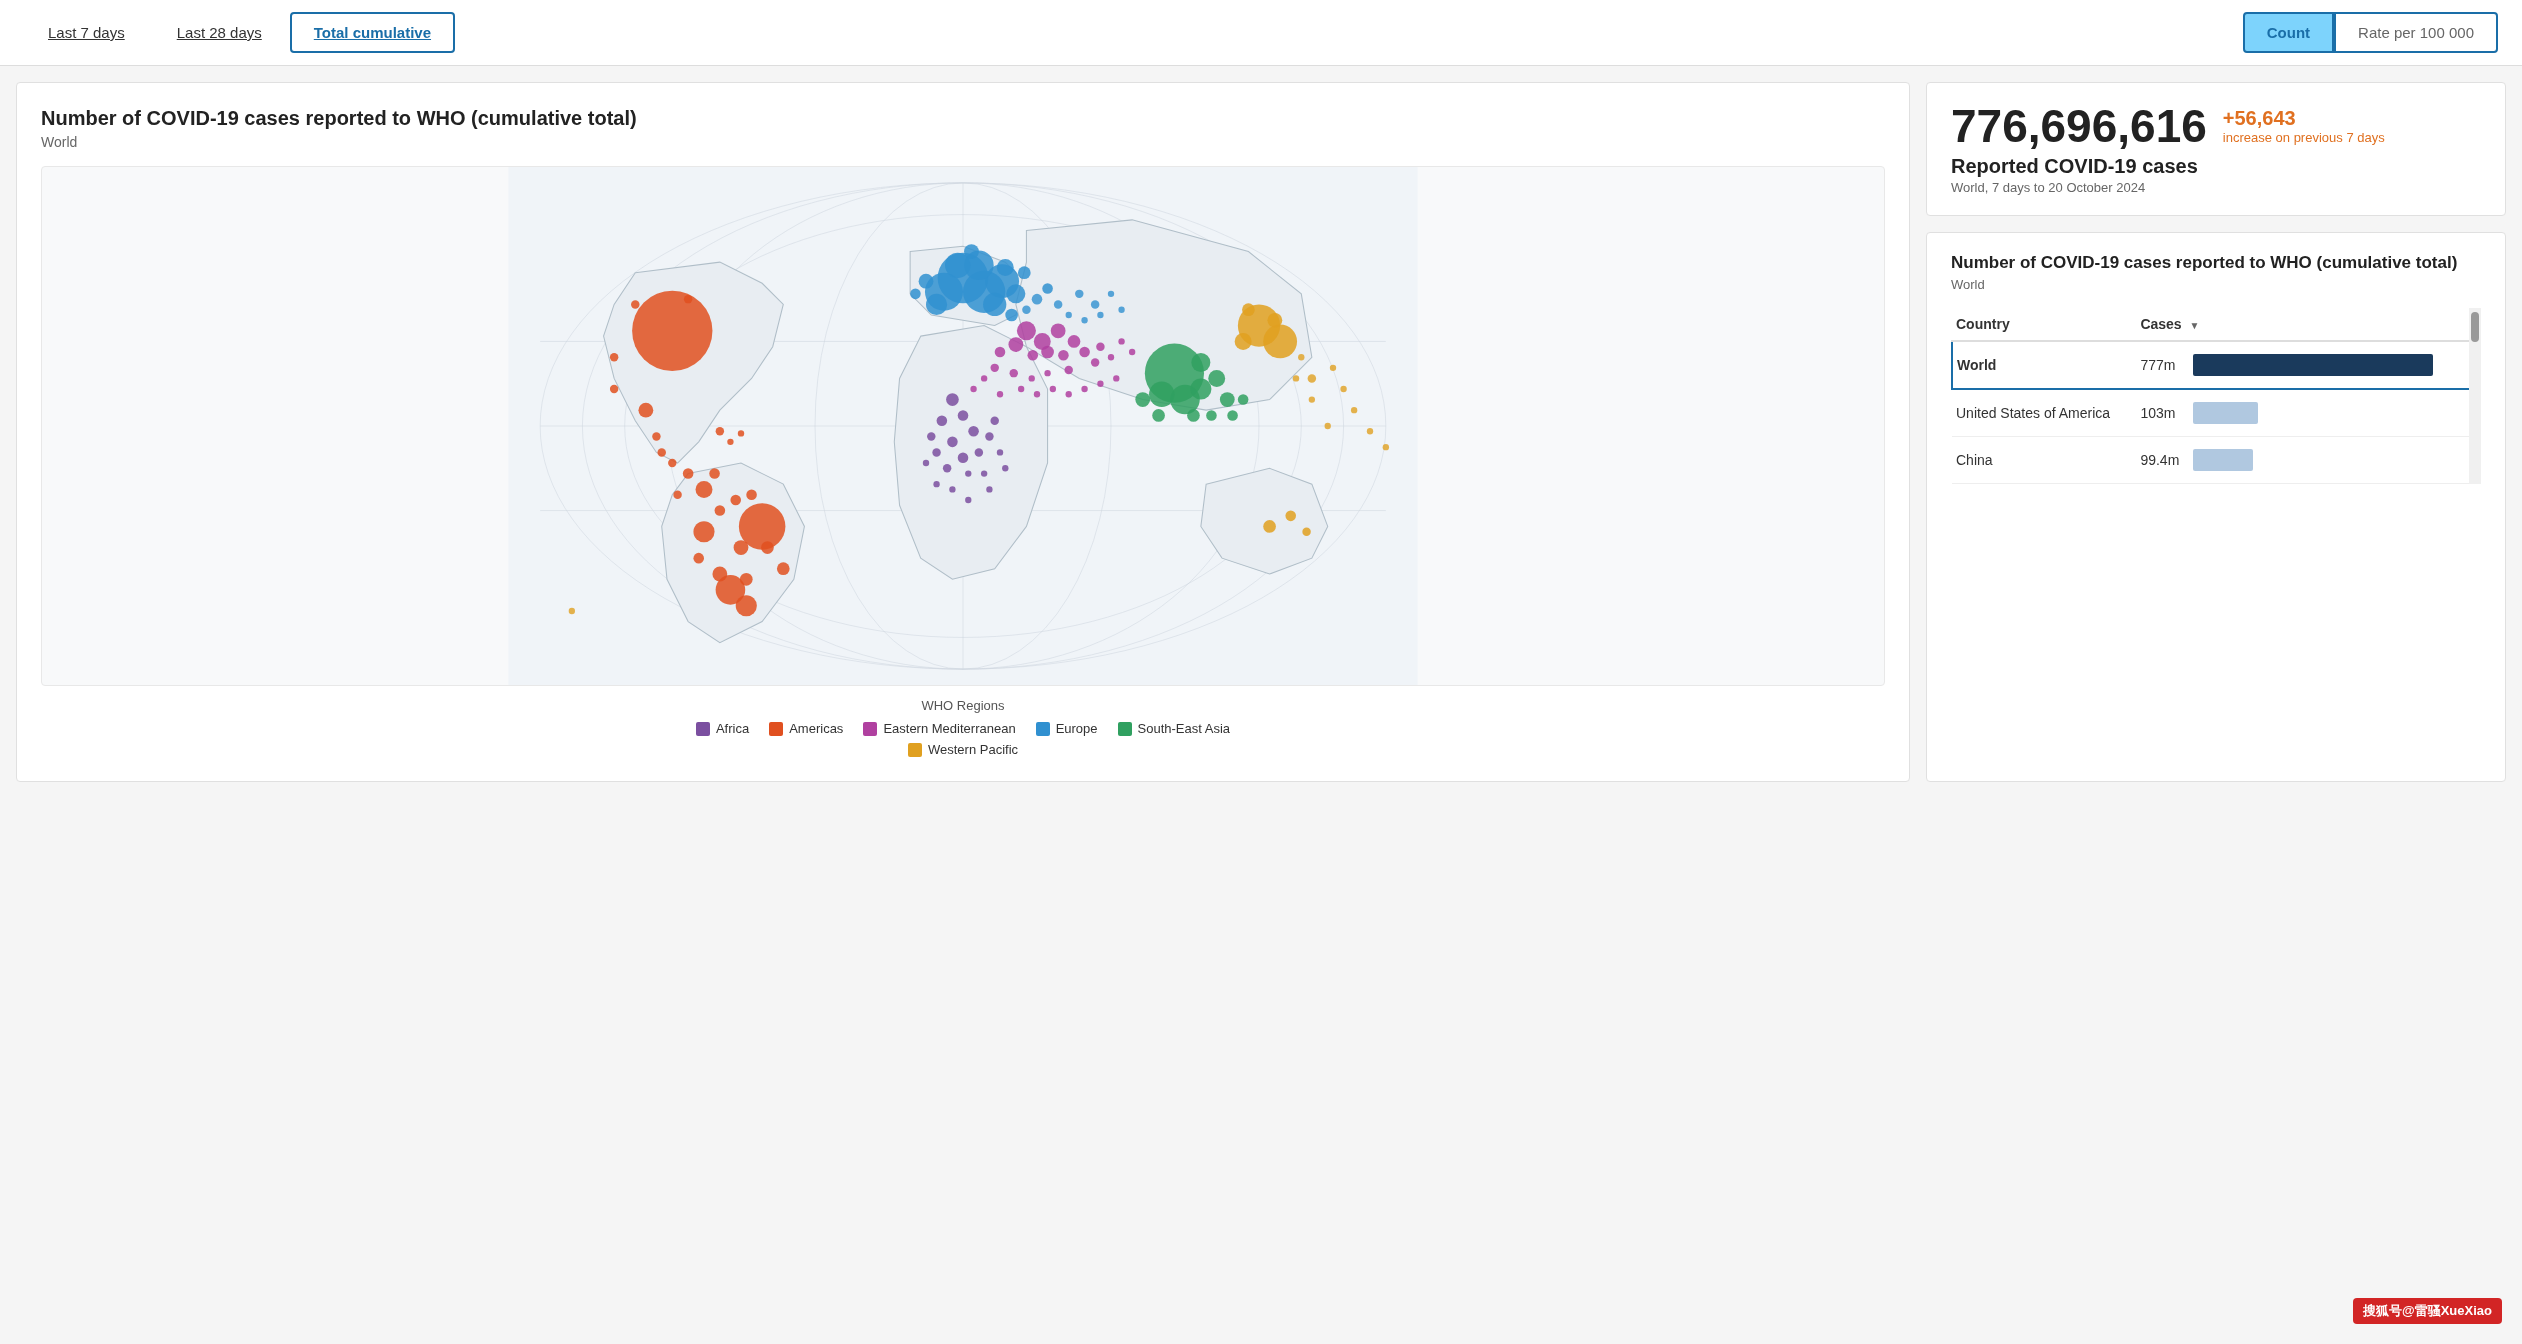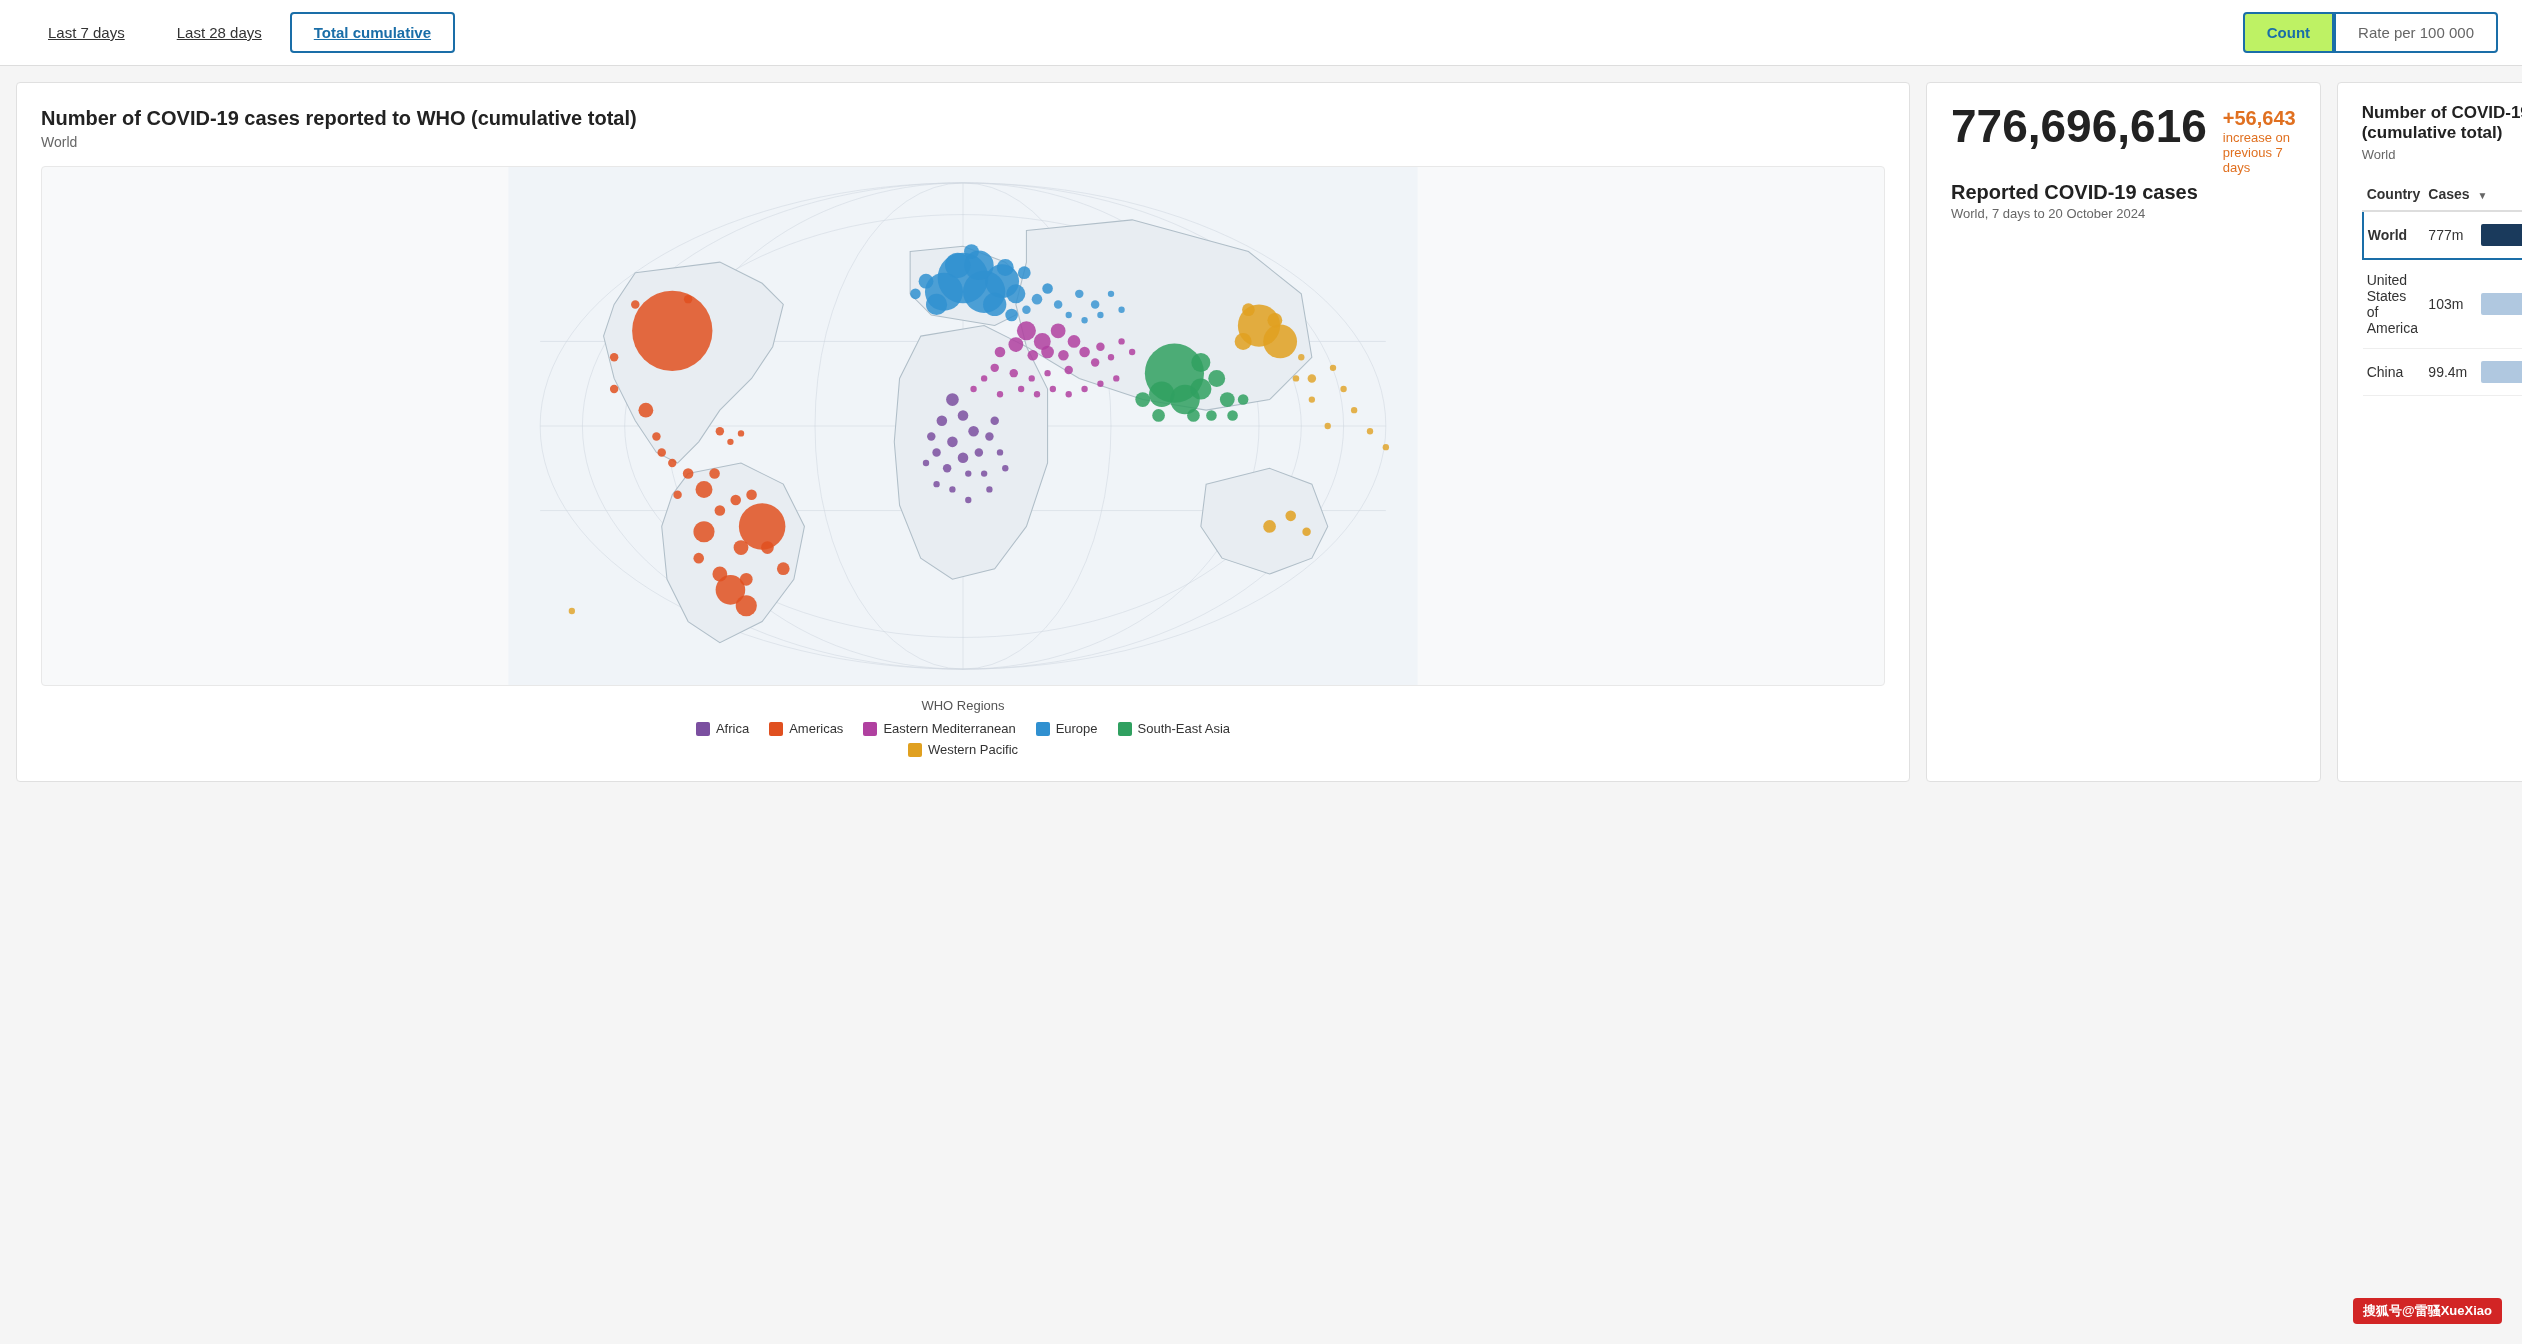--- a/index.html
+++ b/index.html
@@ -34,21 +34,21 @@
     .view-toggle { display: flex; gap: 0; }
     .toggle-btn {
       padding: 10px 22px;
       border: 2px solid #1a6ea8;
       background: none;
       cursor: pointer;
       font-size: 15px;
       color: #666;
     }
     .toggle-btn.active {
-      background: #bef264;
+      background: #7dd3fc;
       color: #1a6ea8;
       font-weight: bold;
     }
     .toggle-btn:first-child { border-radius: 4px 0 0 4px; }
     .toggle-btn:last-child { border-radius: 0 4px 4px 0; }
 
     .main-content {
       display: flex;
       gap: 16px;
       padding: 16px;
@@ -112,21 +112,21 @@
     }
     .legend-dot {
       width: 14px;
       height: 14px;
       border-radius: 2px;
     }
 
     .right-panel {
       width: 580px;
       display: flex;
-      flex-direction: row;
+      flex-direction: column;
       gap: 16px;
     }
 
     .stat-card {
       background: #fff;
       border: 1px solid #e0e0e0;
       border-radius: 4px;
       padding: 20px 24px;
     }
 

